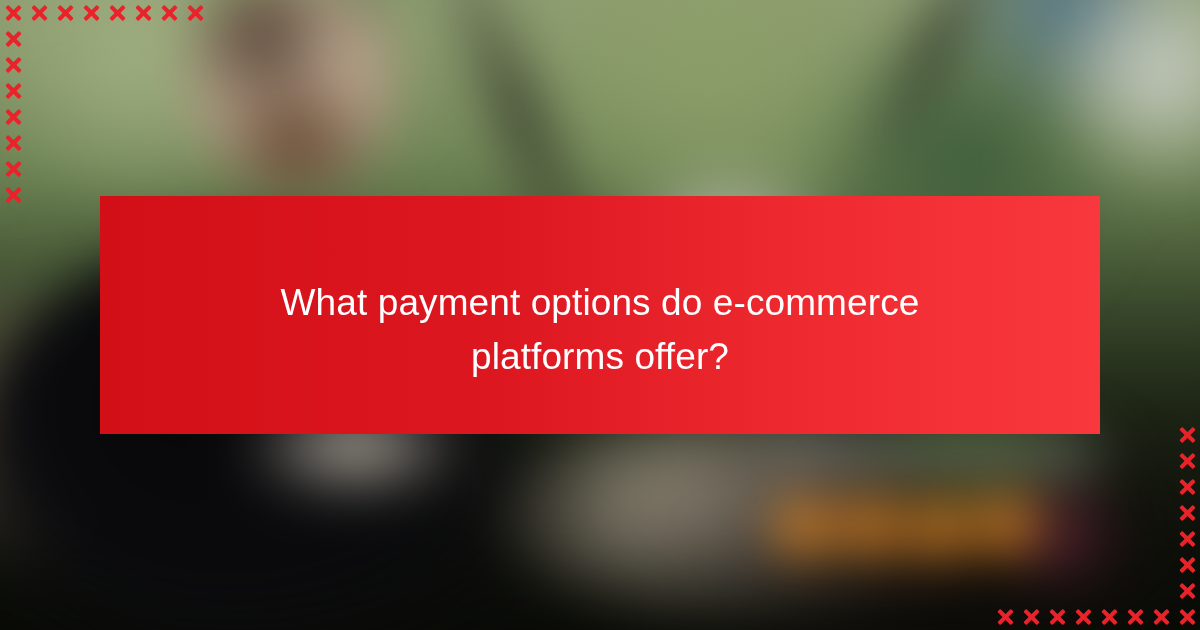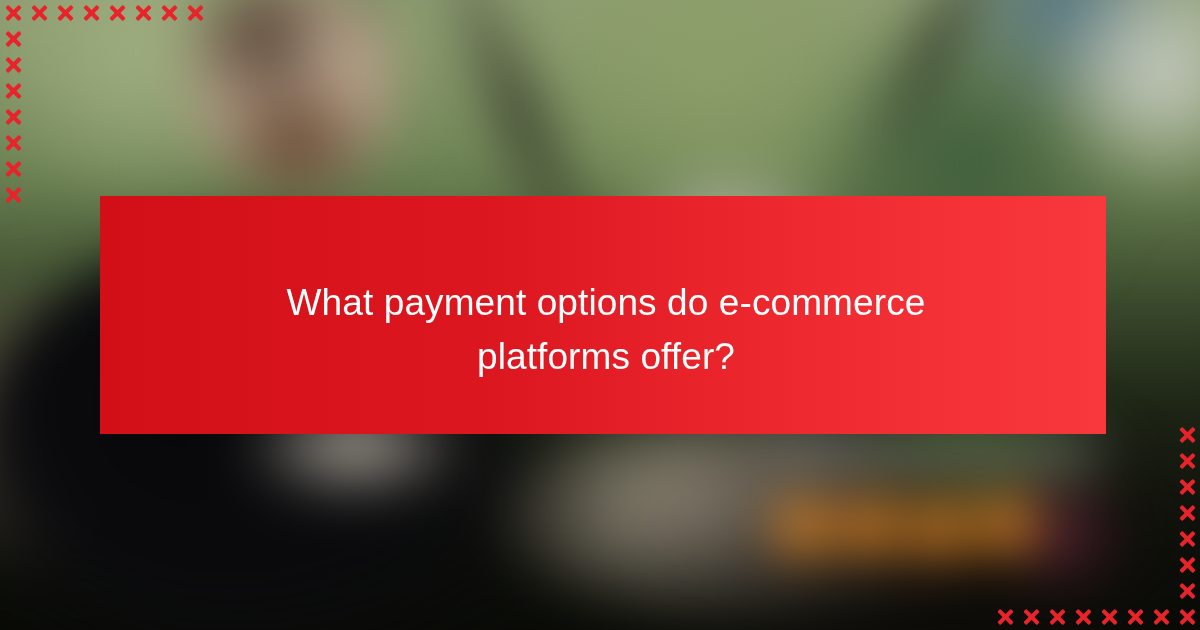--- a/index.html
+++ b/index.html
@@ -152,21 +152,20 @@
   .banner {
     position: absolute;
     left: 100px;
     top: 196px;
     width: 1000px;
     height: 238px;
     background: linear-gradient(to right, #d20f16 0%, #dd1720 40%, #ef2b31 72%, #f8383d 100%);
     display: flex;
     align-items: center;
     justify-content: center;
-    padding-left: 6px;
   }
   .banner-text {
     width: 700px;
     text-align: center;
     color: #ffffff;
     font-size: 37px;
     line-height: 1.45;
     font-weight: 400;
     letter-spacing: 0.1px;
     margin-top: 30px;

